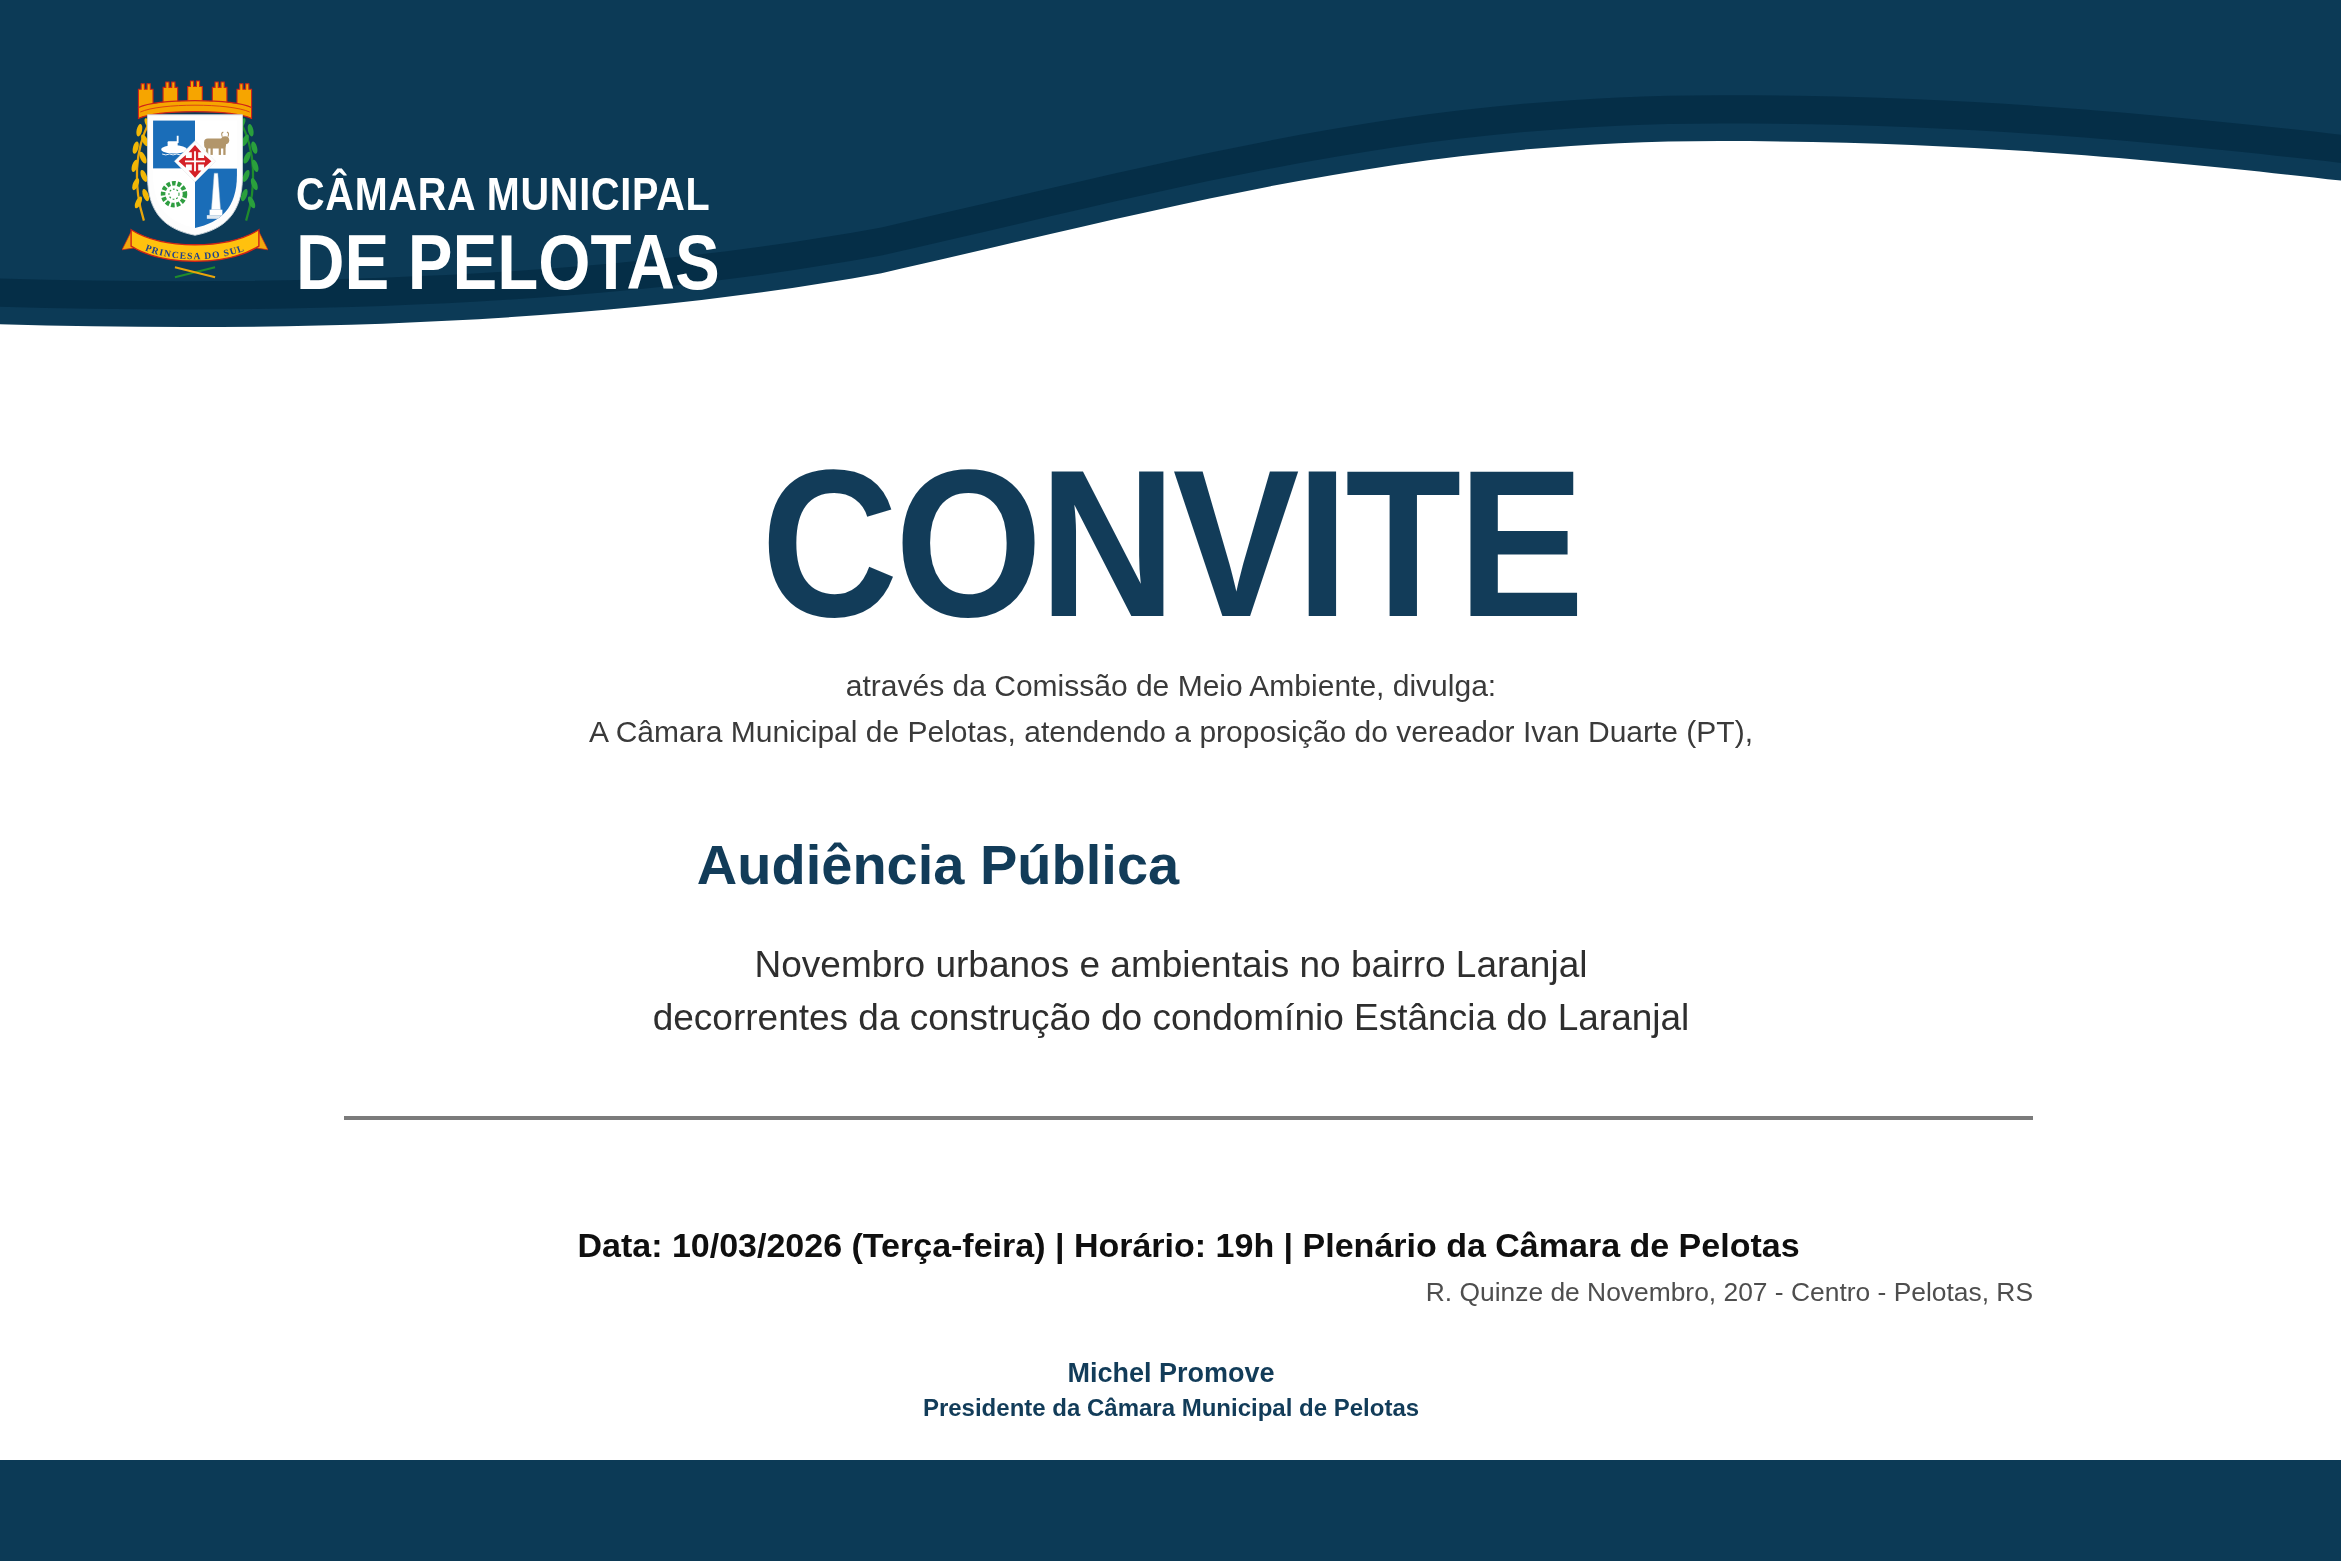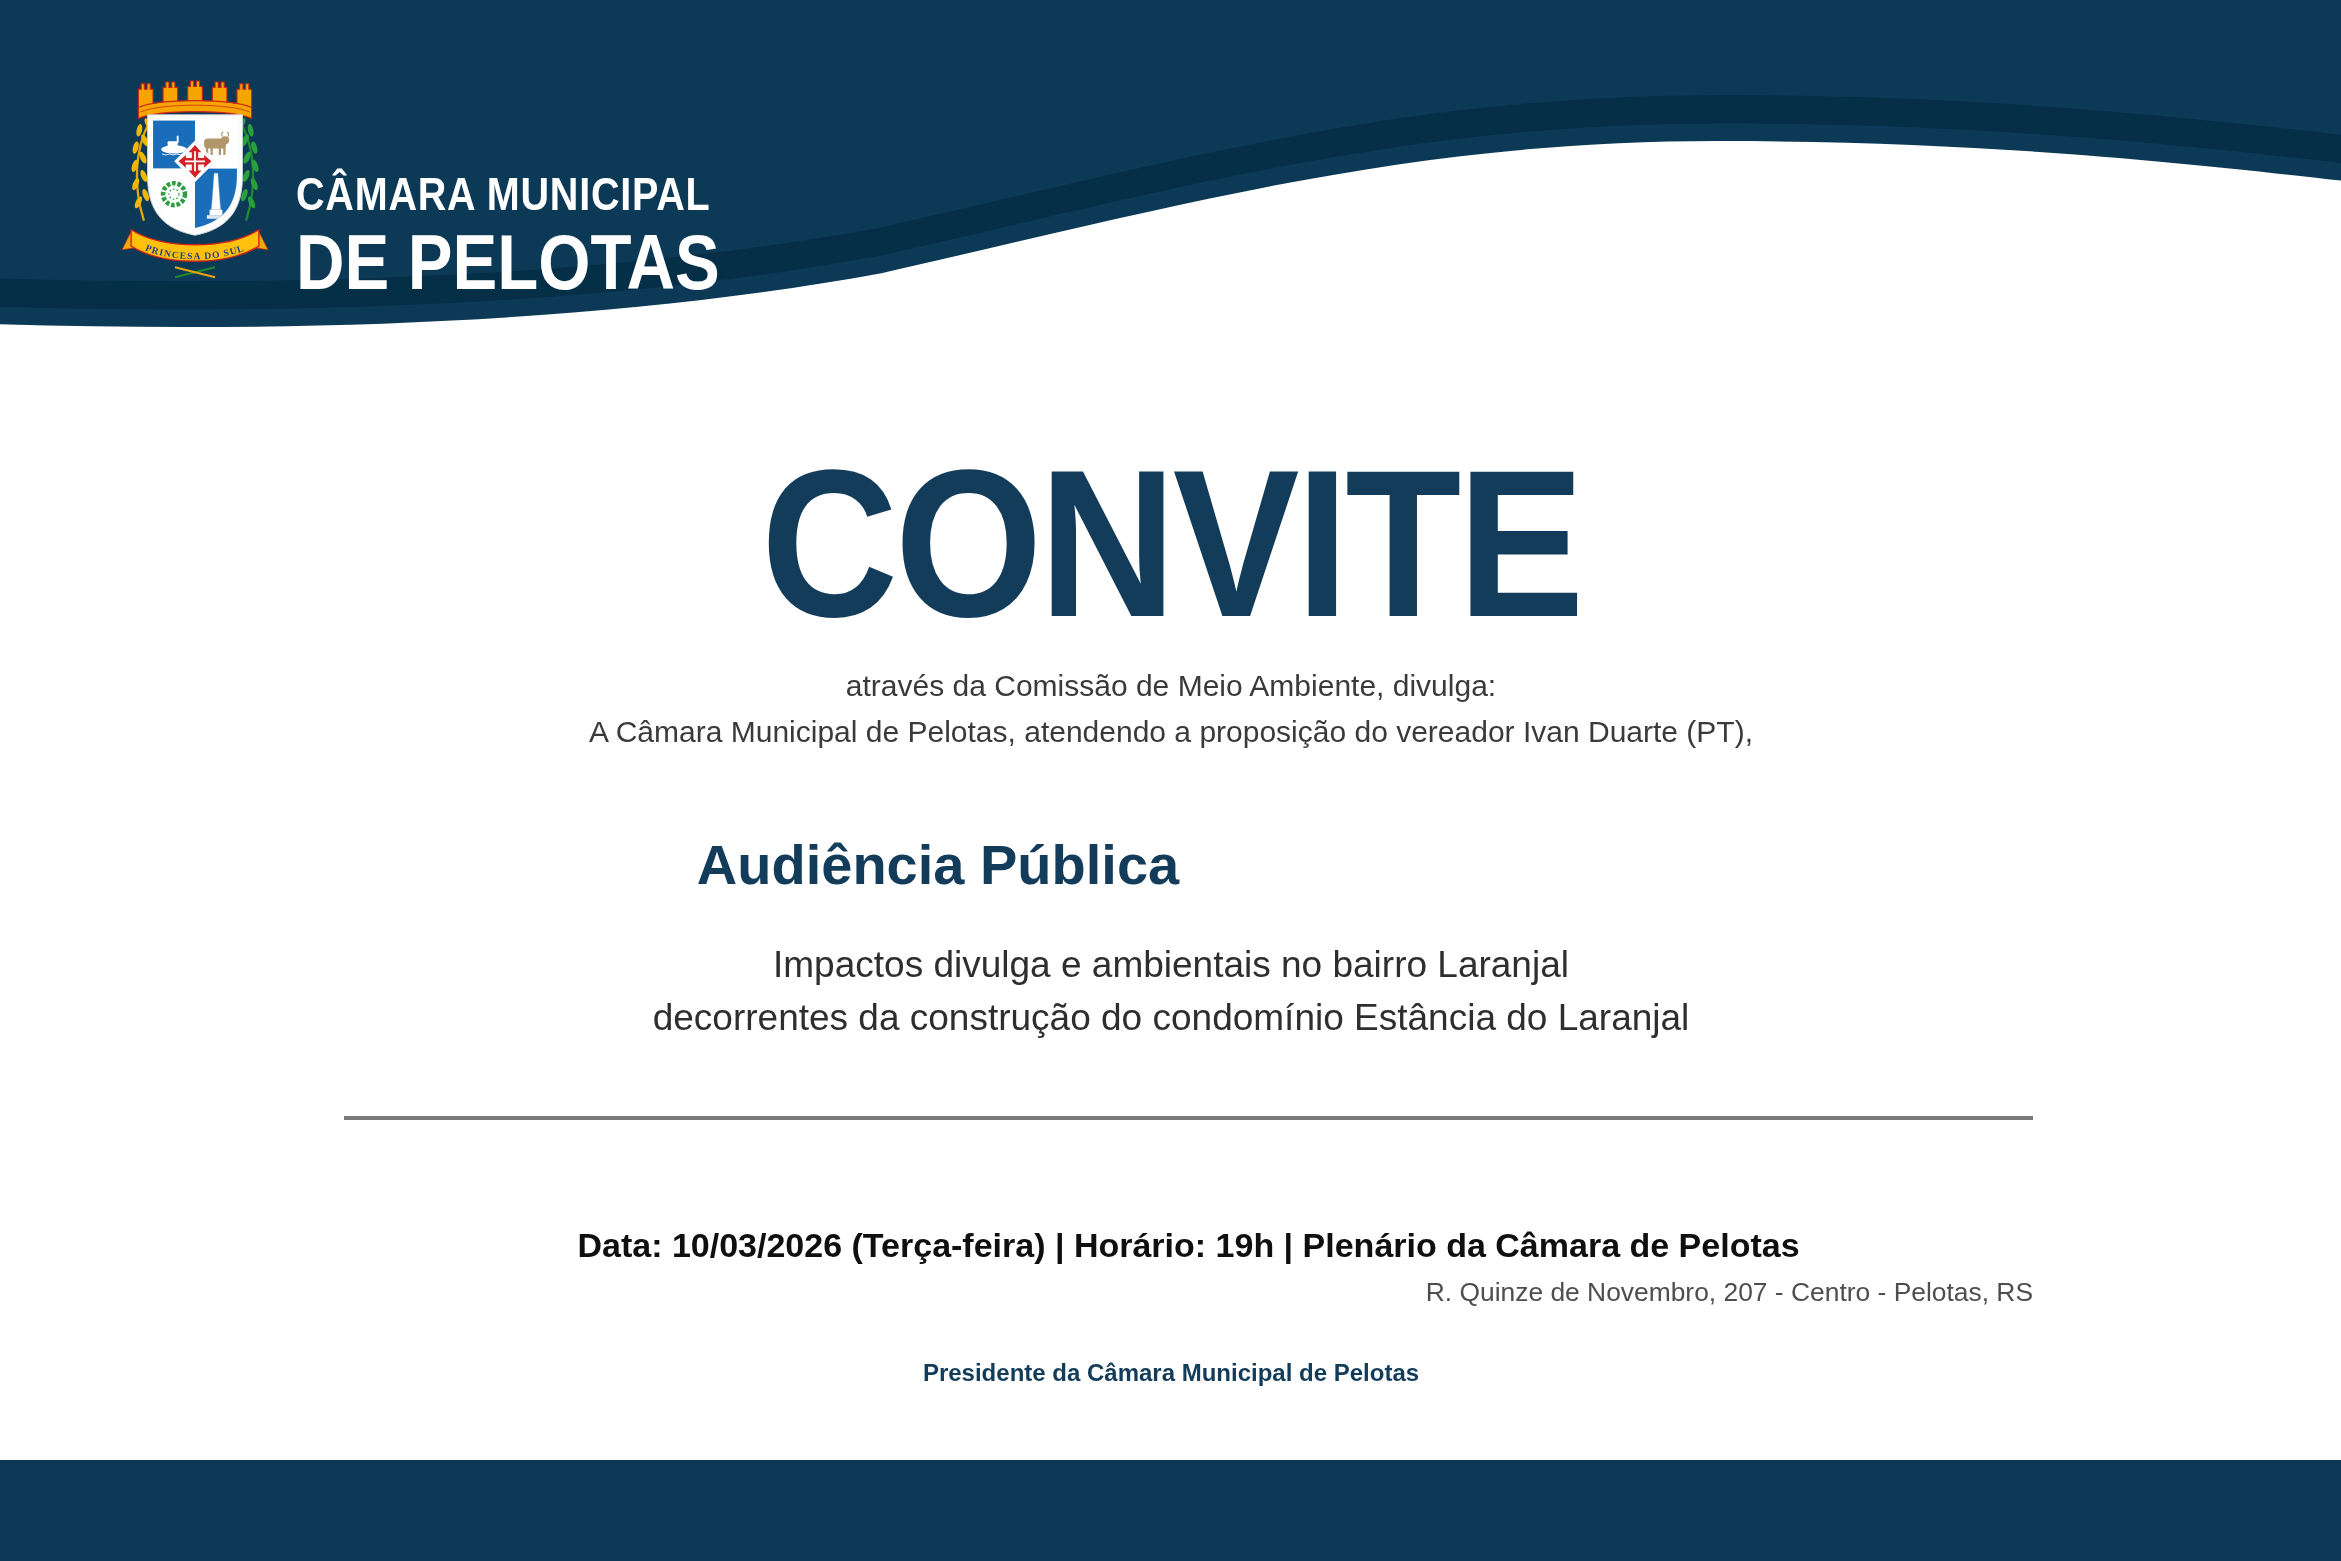--- a/index.html
+++ b/index.html
@@ -189,31 +189,32 @@
   <h1 class="title" style="margin:0;">CONVITE</h1>
 
   <div class="intro">
     <div>através da Comissão de Meio Ambiente, divulga:</div>
     <div>A Câmara Municipal de Pelotas, atendendo a proposição do vereador Ivan Duarte (PT),</div>
   </div>
 
   <div class="event-title">Audiência Pública</div>
 
   <div class="subject">
-    <div>Impactos divulga e ambientais no bairro Laranjal</div>
+    <div>Novembro urbanos e ambientais no bairro Laranjal</div>
     <div>decorrentes da construção do condomínio Estância do Laranjal</div>
   </div>
 
   <div class="divider"></div>
 
   <div class="details-col">
     <div class="details">Data: 10/03/2026 (Terça-feira) | Horário: 19h | Plenário da Câmara de Pelotas</div>
     <div class="address">R. Quinze de Novembro, 207 - Centro - Pelotas, RS</div>
   </div>
 
   <div class="signature">
+    <div class="sig-name">Michel Promove</div>
     <div class="sig-role">Presidente da Câmara Municipal de Pelotas</div>
   </div>
 
   <div class="footer-bar"></div>
 
 </div>
 
 
 </body></html>

